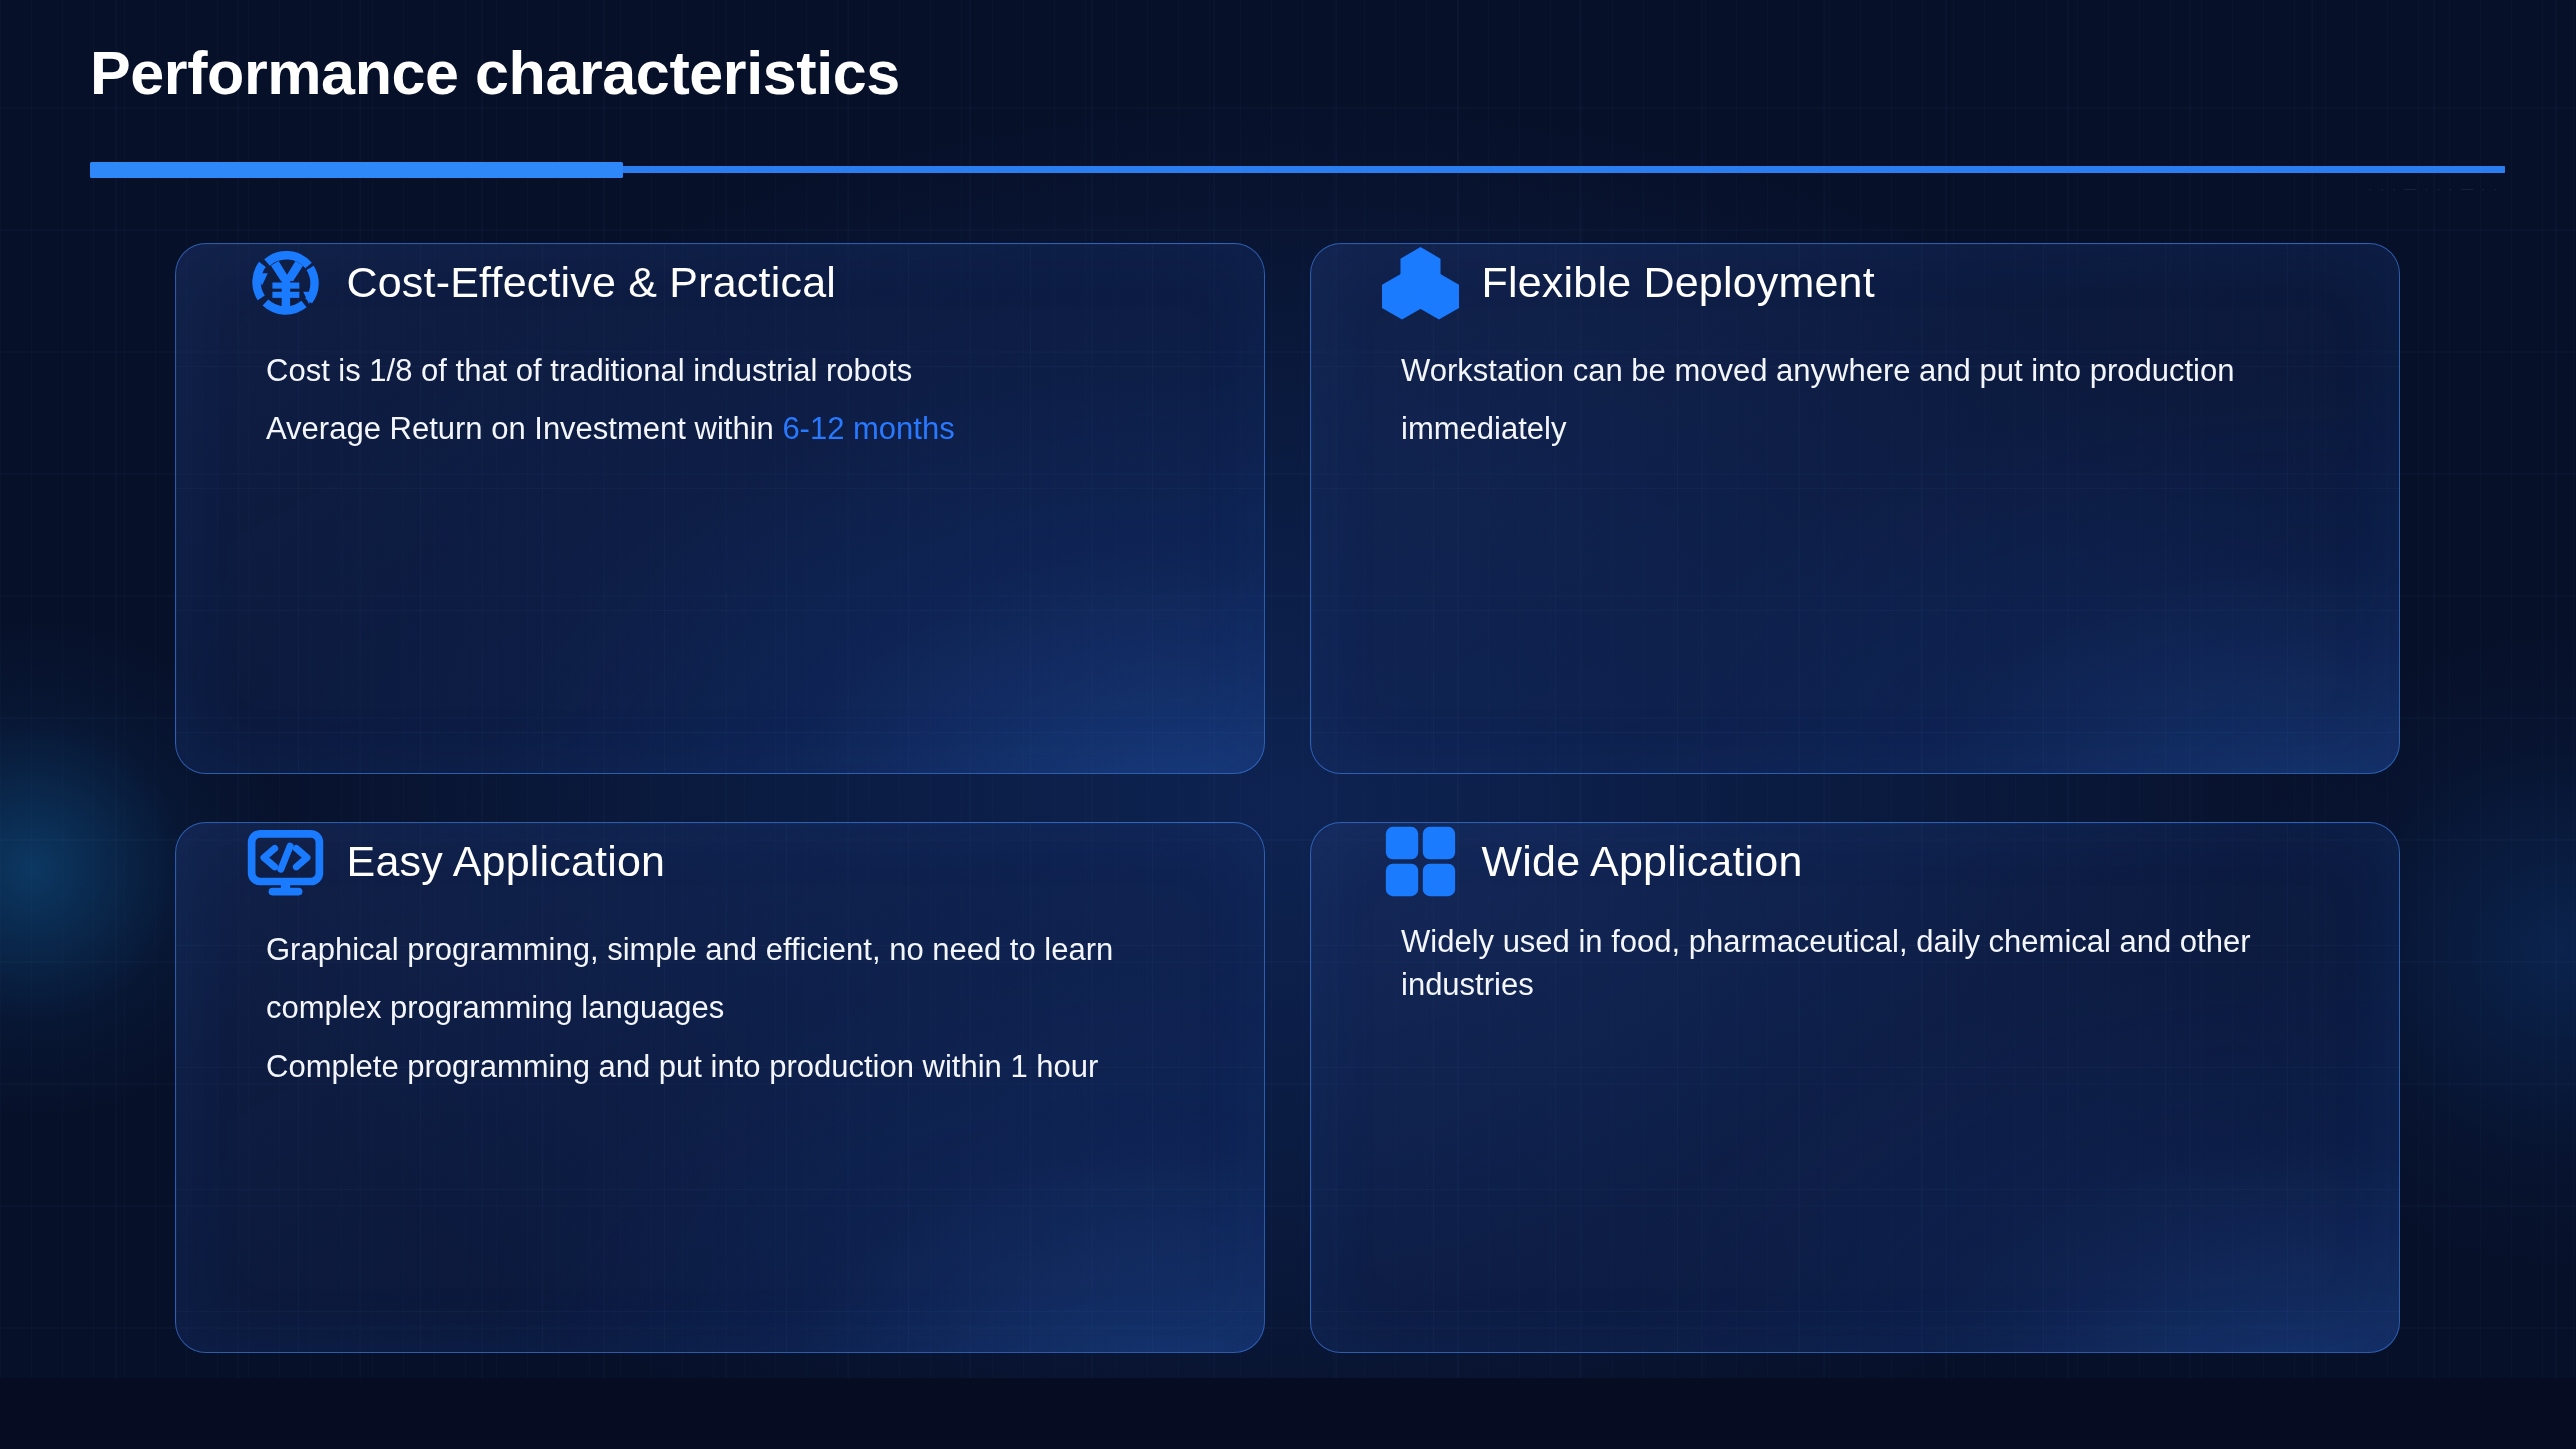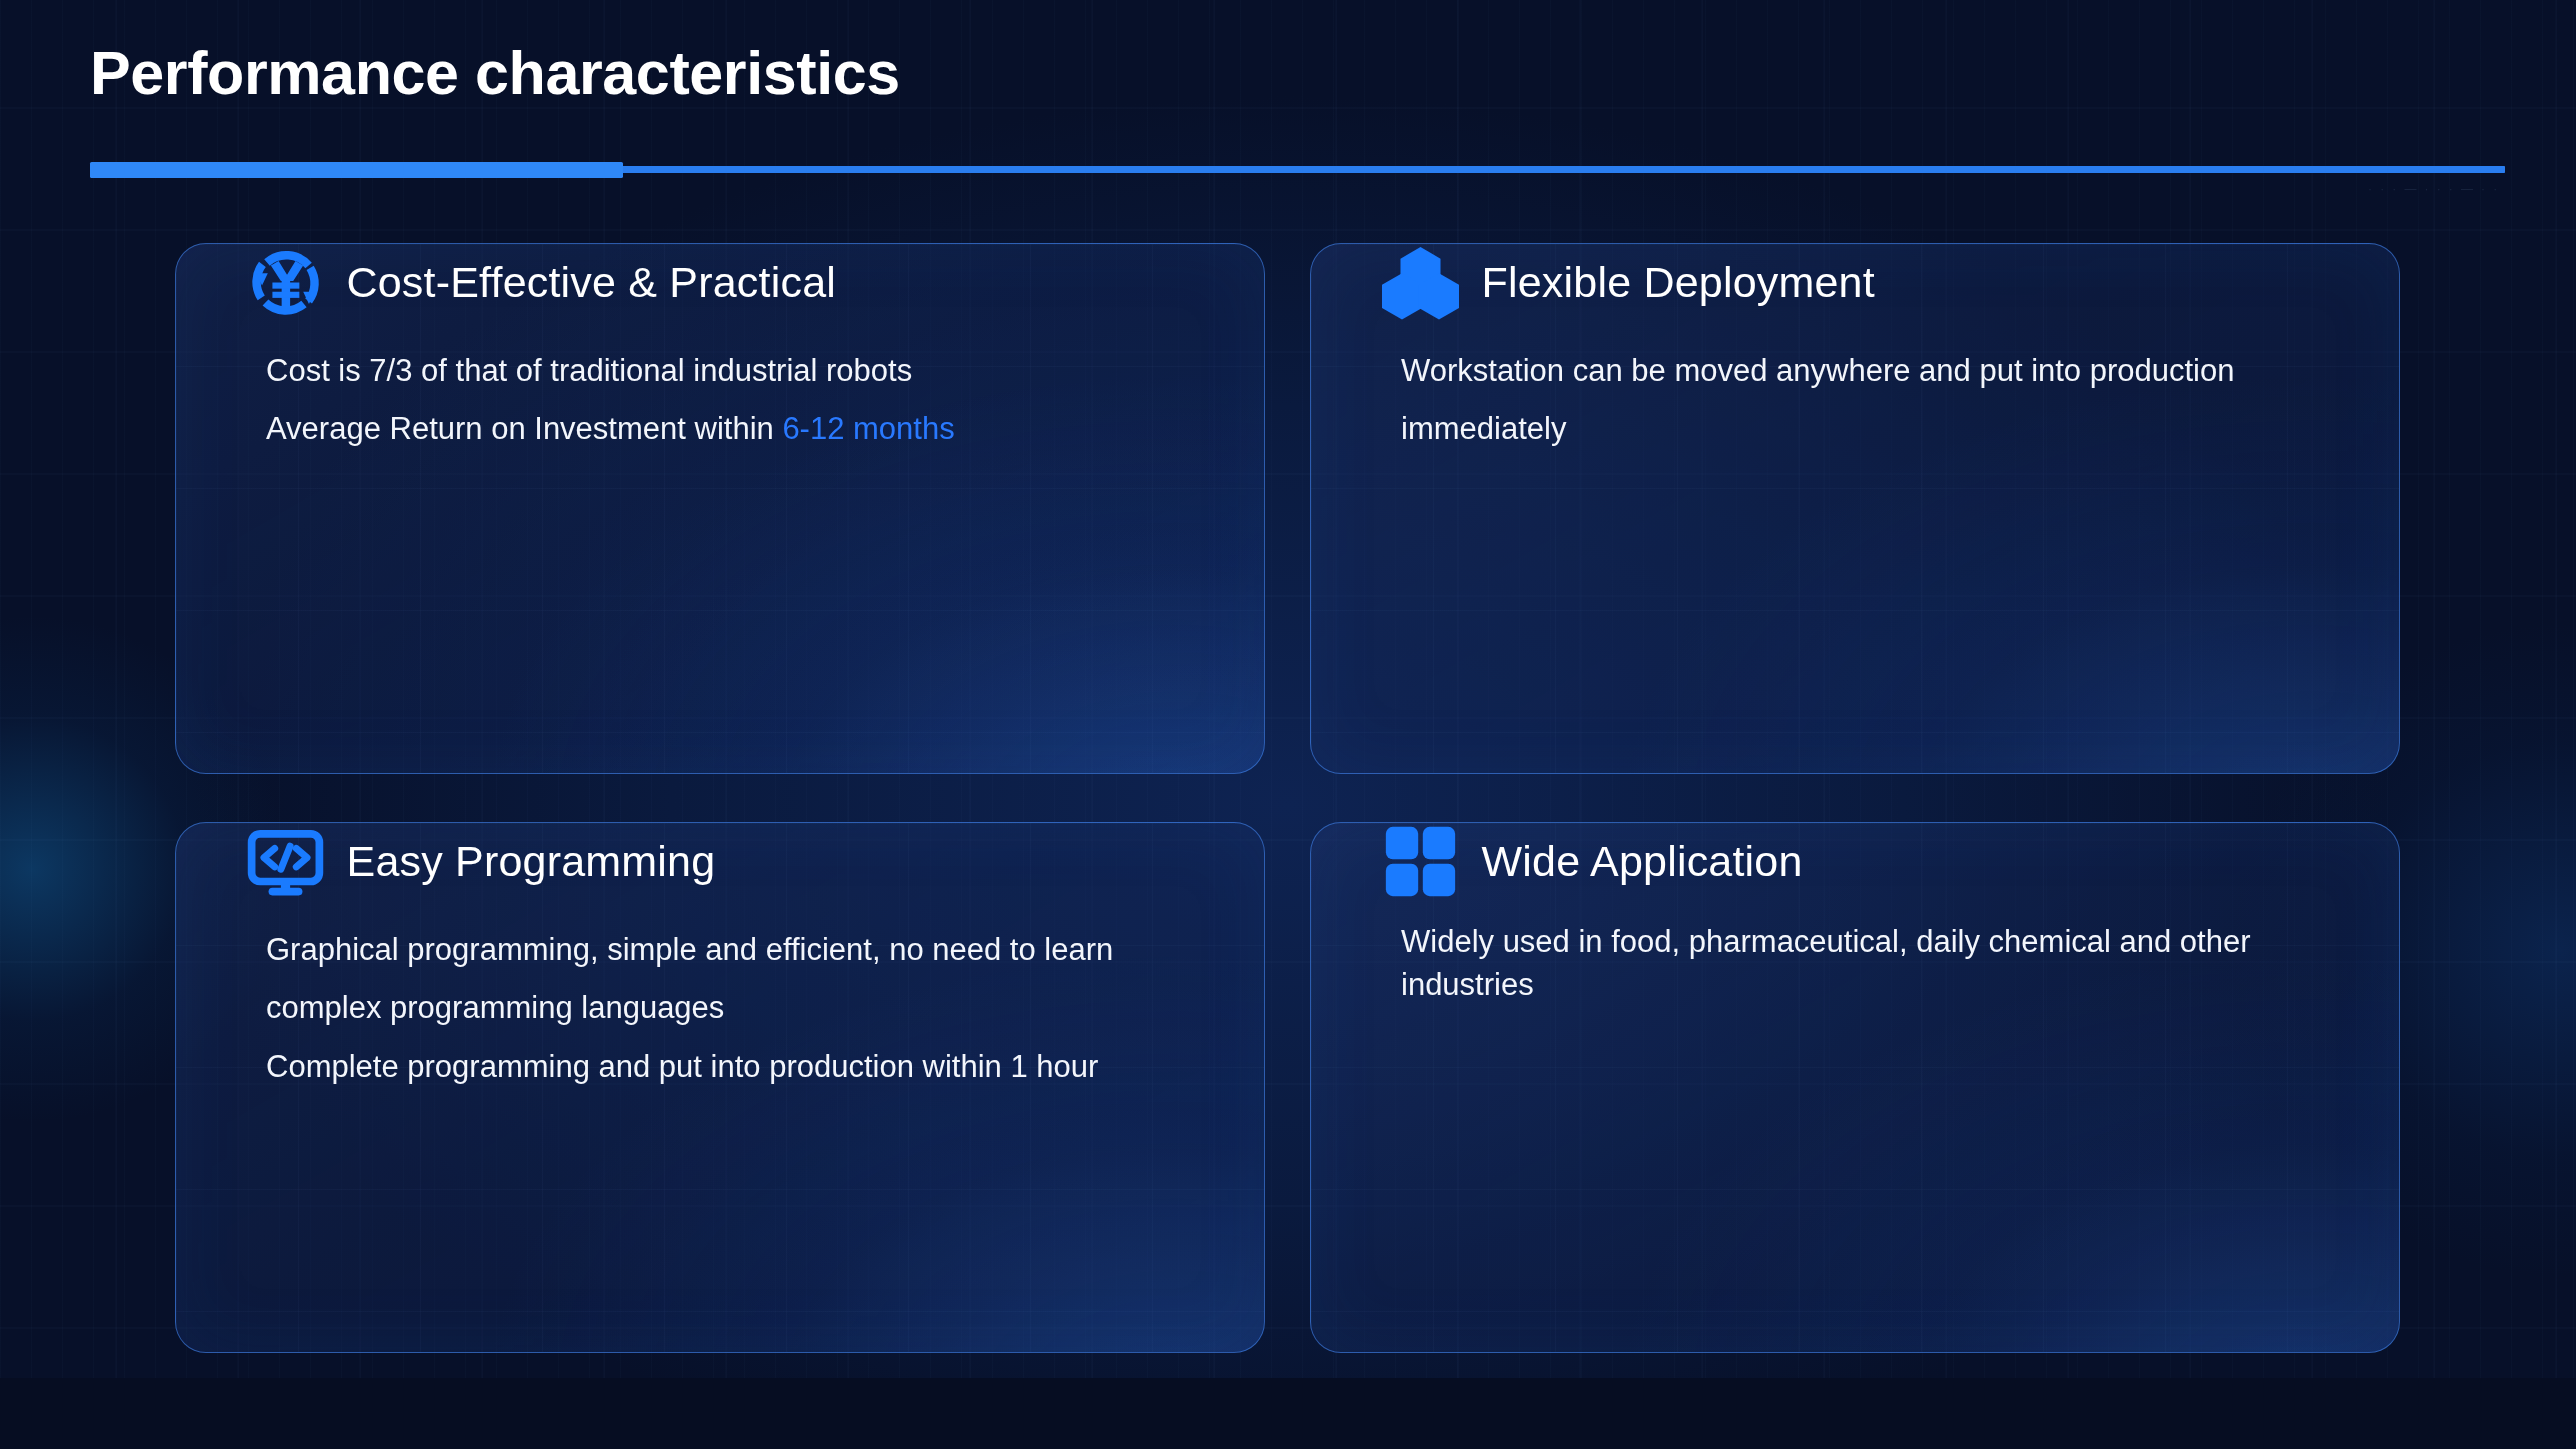--- a/index.html
+++ b/index.html
@@ -205,21 +205,21 @@
               <polygon points="31,28 41,22 52,40 63,22 73,28 60,48 52,48 44,48"></polygon>
               <rect x="45" y="44" width="11" height="40"></rect>
               <rect x="33" y="50" width="35" height="8"></rect>
               <rect x="33" y="62" width="35" height="8"></rect>
             </g>
           </svg>
         </span>
         <span class="card-title">Cost-Effective &amp; Practical</span>
       </div>
       <div class="card-body lh-loose">
-        <p><span>Cost is 7/3 of that of traditional industrial robots</span></p>
+        <p><span>Cost is 1/8 of that of traditional industrial robots</span></p>
         <p><span>Average Return on Investment within </span><span class="hl">6-12 months</span></p>
       </div>
     </div>
 
     <div class="card">
       <div class="card-head">
         <span class="card-icon">
           <svg viewBox="0 0 100 100" width="77" height="77" aria-hidden="true">
             <g fill="#1a7bff">
               <polygon points="50,4 76,19 76,49 50,64 24,49 24,19"></polygon>
@@ -240,21 +240,21 @@
         <span class="card-icon">
           <svg viewBox="0 0 100 100" width="77" height="77" aria-hidden="true">
             <rect x="6" y="14" width="88" height="62" rx="11" ry="11" fill="none" stroke="#1a7bff" stroke-width="10"></rect>
             <rect x="44" y="74" width="12" height="14" fill="#1a7bff"></rect>
             <rect x="28" y="84" width="44" height="10" rx="5" fill="#1a7bff"></rect>
             <path d="M36 33 L22 45 L36 57" fill="none" stroke="#1a7bff" stroke-width="9" stroke-linecap="round" stroke-linejoin="round"></path>
             <path d="M64 33 L78 45 L64 57" fill="none" stroke="#1a7bff" stroke-width="9" stroke-linecap="round" stroke-linejoin="round"></path>
             <path d="M56 30 L44 60" fill="none" stroke="#1a7bff" stroke-width="9" stroke-linecap="round"></path>
           </svg>
         </span>
-        <span class="card-title">Easy Programming</span>
+        <span class="card-title">Easy Application</span>
       </div>
       <div class="card-body lh-loose">
         <p>Graphical programming, simple and efficient, no need to learn complex programming languages</p>
         <p>Complete programming and put into production within 1 hour</p>
       </div>
     </div>
 
     <div class="card">
       <div class="card-head">
         <span class="card-icon">

